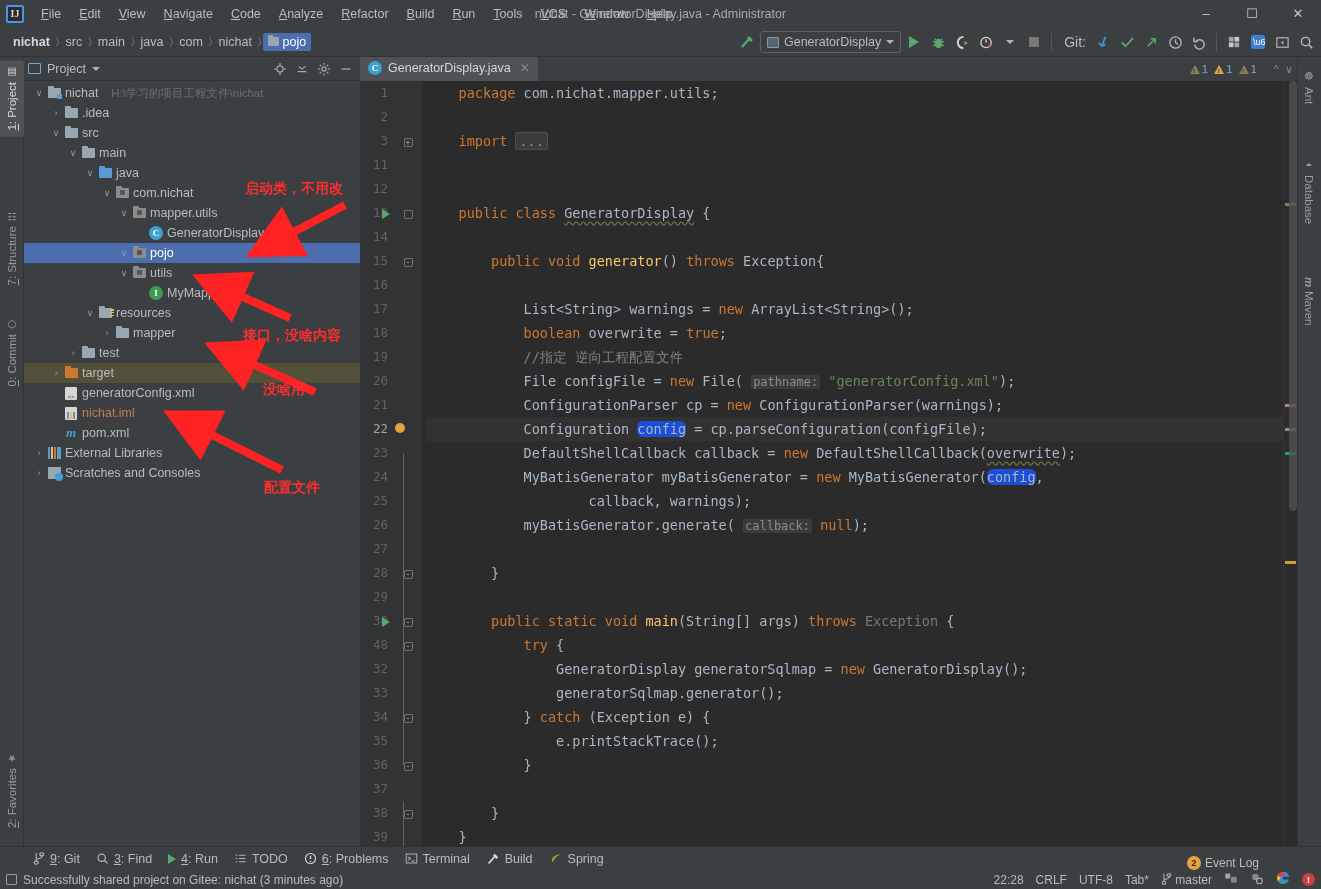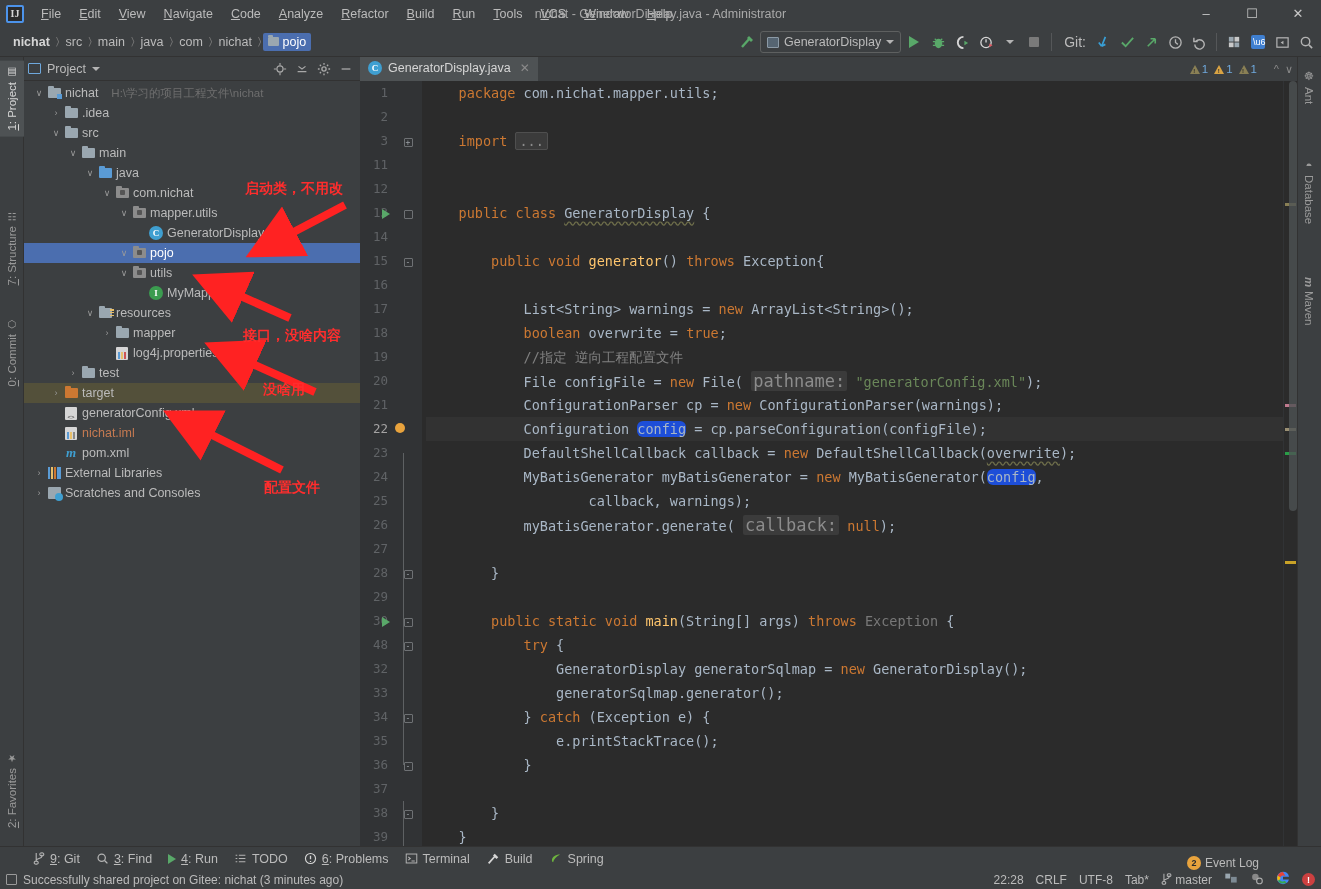--- a/index.html
+++ b/index.html
@@ -242,21 +242,21 @@
   }
   .cline { height:24px; white-space:pre; }
   .cline.cur { background:#323232; }
   .kw { color:#cc7832; }
   .str { color:#6a8759; }
   .cmt { color:#808080; }
   .mth { color:#ffc66d; }
   .grey { color:#787878; }
   .hint {
     color:#8c8c8c; background:#3b3b3b; border-radius:2px; padding:0 2px;
-    font-size:17px;
+    font-size:12px;
   }
   .wavy { text-decoration:underline; text-decoration-style:wavy; text-decoration-color:#6f6f4a; text-underline-offset:3px;}
   .hl-brown { background:#1d4ed8; border-radius:6px; }
   .foldbox { background:#3b3b3b; border:1px solid #4f4f4f; border-radius:2px; padding:0 3px; color:#8c8c8c; }
 
   .marker-strip {
     width:14px; background:#2b2b2b; flex:none; position:relative; border-left:1px solid #313335;
   }
   .mk { position:absolute; left:1px; width:11px; height:3px; }
   .scroll-thumb {
@@ -622,28 +622,20 @@
           </span>
           <span class="tlabel">resources</span>
         </div>
         <div class="trow">
           <span style="width: 76px; flex: 0 0 auto;"></span>
           <span class="twist">›</span>
           <span class="ticon">
             <span class="ic-folder"></span>
           </span>
           <span class="tlabel">mapper</span>
-        </div>
-        <div class="trow">
-          <span style="width: 76px; flex: 0 0 auto;"></span>
-          <span class="twist"></span>
-          <span class="ticon">
-            <span class="ic-props"></span>
-          </span>
-          <span class="tlabel">log4j.properties</span>
         </div>
         <div class="trow">
           <span style="width: 42px; flex: 0 0 auto;"></span>
           <span class="twist">›</span>
           <span class="ticon">
             <span class="ic-folder"></span>
           </span>
           <span class="tlabel">test</span>
         </div>
         <div class="trow hl">

